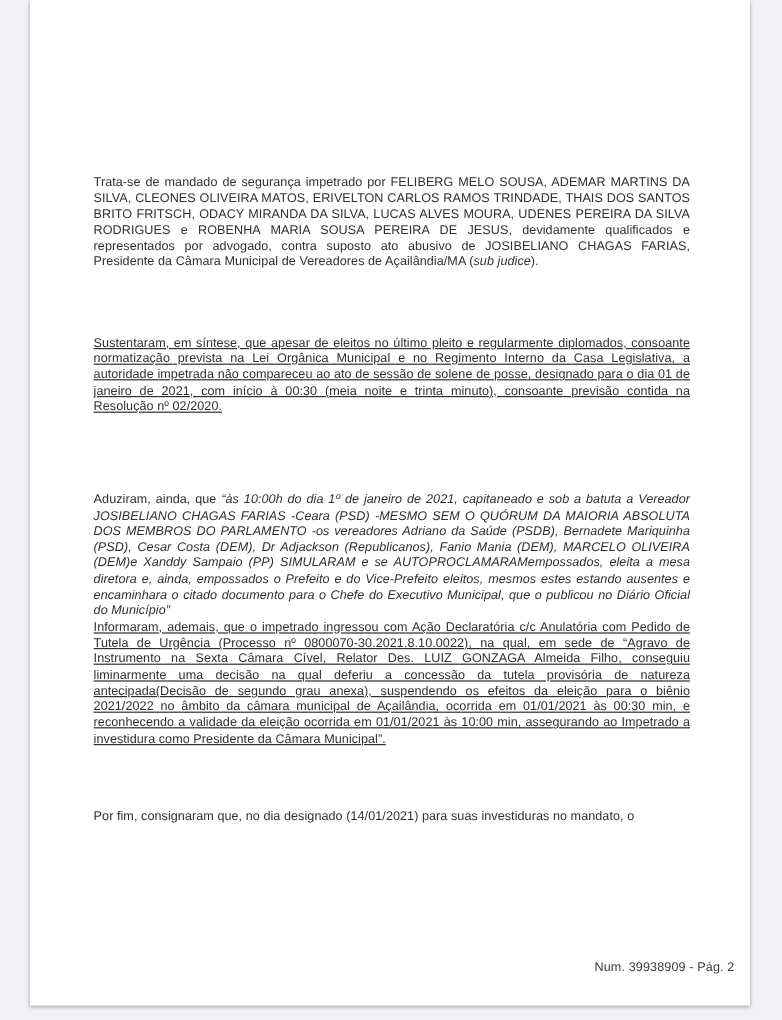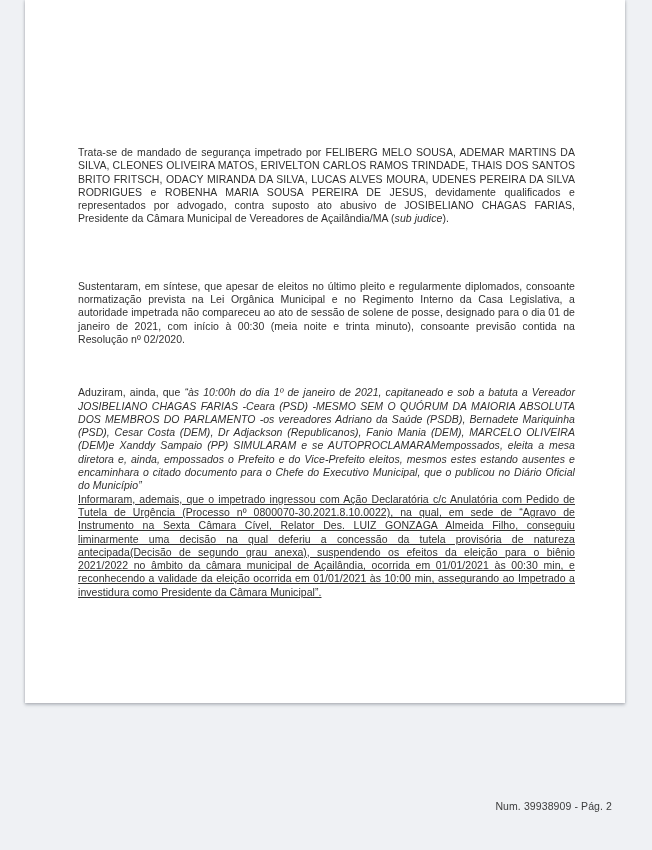--- a/index.html
+++ b/index.html
@@ -12,37 +12,37 @@
     background: #eff1f4;
     overflow: hidden;
     position: relative;
     font-family: "Liberation Sans", sans-serif;
   }
   .paper {
     position: absolute;
     left: 25px;
     top: 0;
     width: 600px;
-    height: 703px;
+    height: 838px;
     background: #ffffff;
     box-shadow: 0 2px 3px rgba(120,125,135,0.45), 1px 0 2px rgba(120,125,135,0.18), -1px 0 2px rgba(120,125,135,0.18);
   }
   .content {
     padding: 146px 50px 0 53px;
   }
   .content p {
     margin: 0;
     font-size: 10.5px;
     line-height: 13.3px;
     color: #303030;
     text-align: justify;
     letter-spacing: 0.05px;
   }
   .content p:nth-of-type(1) { margin-bottom: 54px; }
-  .content p:nth-of-type(2) { margin-bottom: 40px; }
+  .content p:nth-of-type(2) { margin-bottom: 64px; text-decoration: underline; }
   .content p:nth-of-type(3) { }
   .content p:nth-of-type(4) { margin-bottom: 51px; text-decoration: underline; }
   .content p:nth-of-type(5) { margin-bottom: 0; }
   .it {
     font-style: italic;
   }
   .footer {
     position: absolute;
     right: 13px;
     top: 800px;
@@ -53,15 +53,16 @@
 </style>
 </head>
 <body>
 
 <div class="paper">
   <div class="content">
     <p><span>Trata-se de mandado de segurança impetrado por FELIBERG MELO SOUSA, ADEMAR MARTINS DA SILVA, CLEONES OLIVEIRA MATOS, ERIVELTON CARLOS RAMOS TRINDADE, THAIS DOS SANTOS BRITO FRITSCH, ODACY MIRANDA DA SILVA, LUCAS ALVES MOURA, UDENES PEREIRA DA SILVA RODRIGUES e ROBENHA MARIA SOUSA PEREIRA DE JESUS, devidamente qualificados e representados por advogado, contra suposto ato abusivo de JOSIBELIANO CHAGAS FARIAS, Presidente da Câmara Municipal de Vereadores de Açailândia/MA (</span><span class="it">sub judice</span><span>).</span></p>
     <p><span>Sustentaram, em síntese, que apesar de eleitos no último pleito e regularmente diplomados, consoante normatização prevista na Lei Orgânica Municipal e no Regimento Interno da Casa Legislativa, a autoridade impetrada não compareceu ao ato de sessão de solene de posse, designado para o dia 01 de janeiro de 2021, com início à 00:30 (meia noite e trinta minuto), consoante previsão contida na Resolução nº 02/2020.</span></p>
     <p><span>Aduziram, ainda, que </span><span class="it">“às 10:00h do dia 1º de janeiro de 2021, capitaneado e sob a batuta a Vereador JOSIBELIANO CHAGAS FARIAS -Ceara (PSD) -MESMO SEM O QUÓRUM DA MAIORIA ABSOLUTA DOS MEMBROS DO PARLAMENTO -os vereadores Adriano da Saúde (PSDB), Bernadete Mariquinha (PSD), Cesar Costa (DEM), Dr Adjackson (Republicanos), Fanio Mania (DEM), MARCELO OLIVEIRA (DEM)e Xanddy Sampaio (PP) SIMULARAM e se AUTOPROCLAMARAMempossados, eleita a mesa diretora e, ainda, empossados o Prefeito e do Vice-Prefeito eleitos, mesmos estes estando ausentes e encaminhara o citado documento para o Chefe do Executivo Municipal, que o publicou no Diário Oficial do Município”</span></p>
     <p><span>Informaram, ademais, que o impetrado ingressou com Ação Declaratória c/c Anulatória com Pedido de Tutela de Urgência (Processo nº 0800070-30.2021.8.10.0022), na qual, em sede de “Agravo de Instrumento na Sexta Câmara Cível, Relator Des. LUIZ GONZAGA Almeida Filho, conseguiu liminarmente uma decisão na qual deferiu a concessão da tutela provisória de natureza antecipada(Decisão de segundo grau anexa), suspendendo os efeitos da eleição para o biênio 2021/2022 no âmbito da câmara municipal de Açailândia, ocorrida em 01/01/2021 às 00:30 min, e reconhecendo a validade da eleição ocorrida em 01/01/2021 às 10:00 min, assegurando ao Impetrado a investidura como Presidente da Câmara Municipal”.</span></p>
+    <p><span>Por fim, consignaram que, no dia designado (14/01/2021) para suas investiduras no mandato, o</span></p>
   </div>
   <div class="footer">Num. 39938909 - Pág. 2</div>
 </div>
 
 </body></html>

